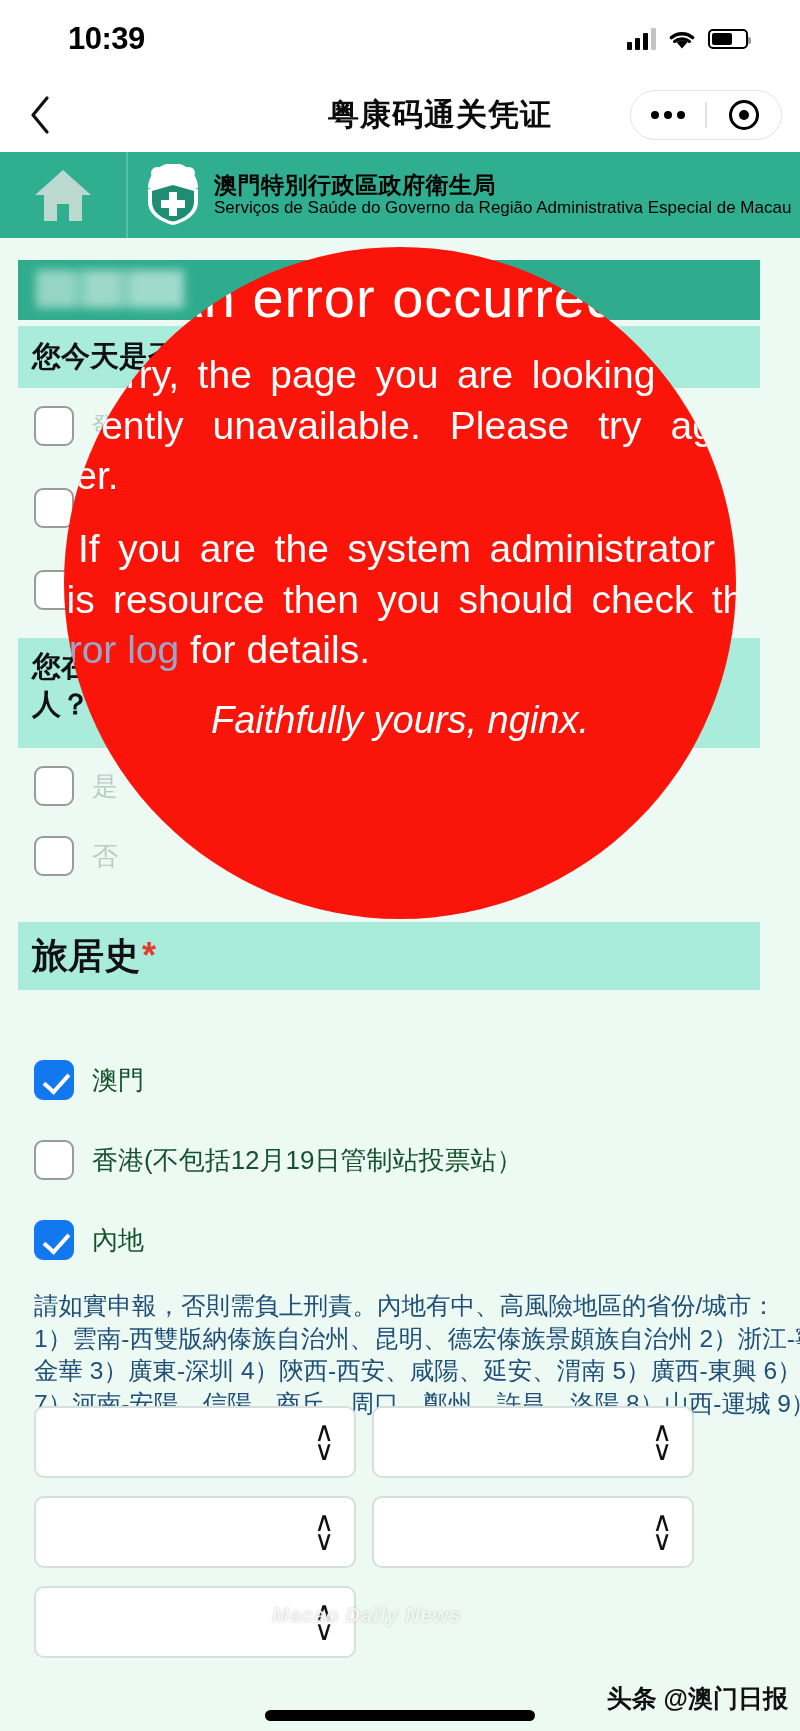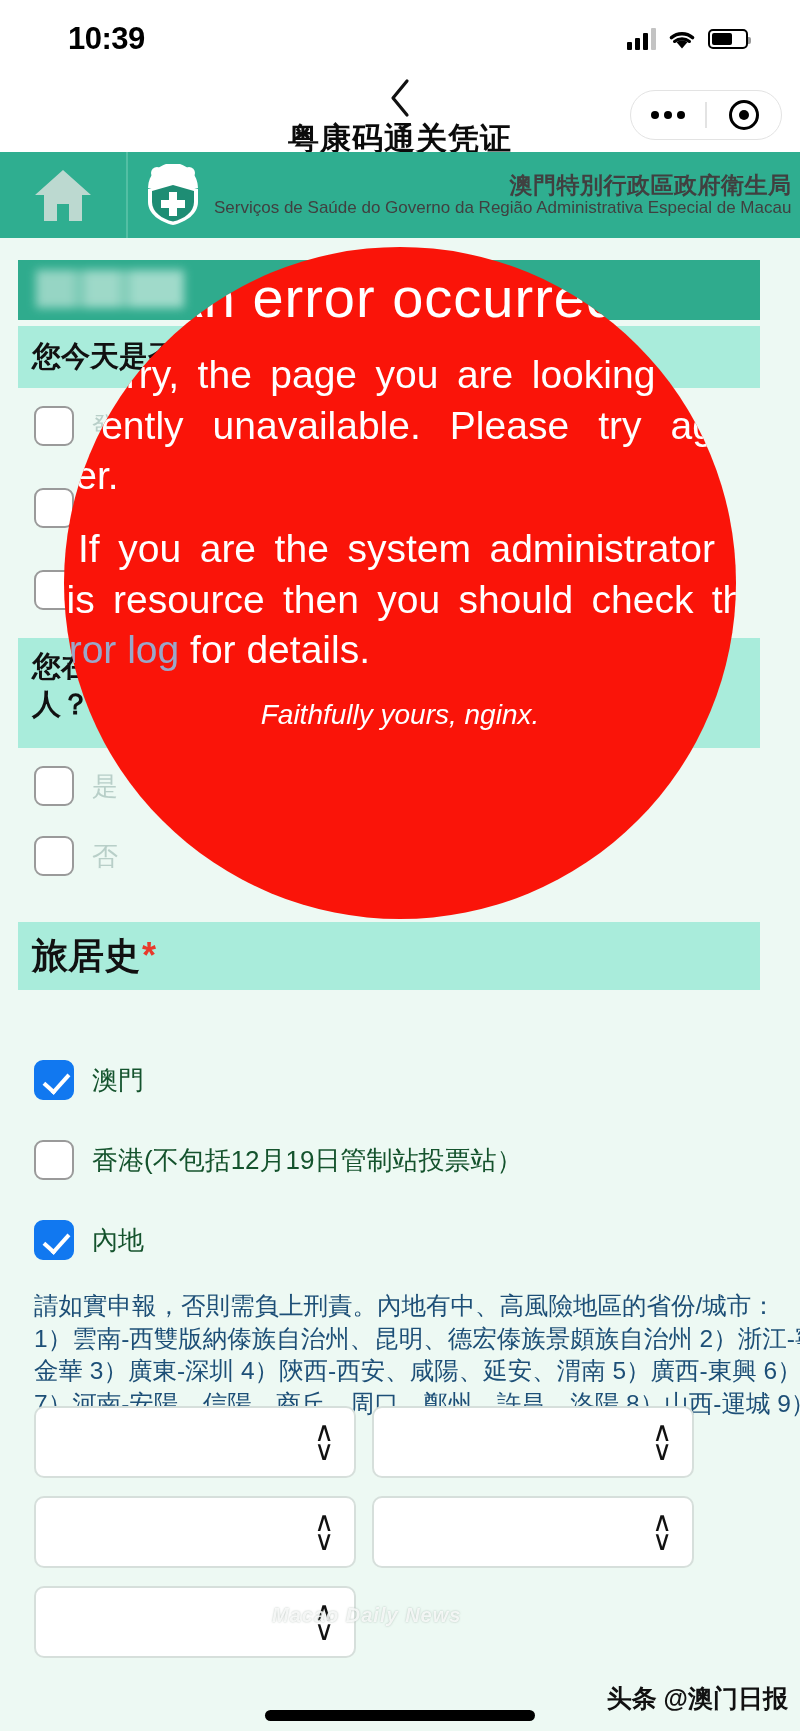--- a/index.html
+++ b/index.html
@@ -24,21 +24,21 @@
   .bars i:nth-child(2) { height: 12px; }
   .bars i:nth-child(3) { height: 17px; }
   .bars i:nth-child(4) { height: 22px; background: #c3c3c3; }
   .batt { position: relative; width: 40px; height: 20px; border: 2px solid #000; border-radius: 5px; padding: 2px; }
   .batt::after { content:""; position:absolute; right:-5px; top:6px; width:3px; height:7px; background:#9a9a9a; border-radius:0 2px 2px 0; }
   .batt span { display: block; height: 100%; width: 62%; background: #000; border-radius: 2px; }
 
   
   .navbar {
     position: absolute; top: 78px; left: 0; width: 800px; height: 74px;
-    display: flex; align-items: center; background: #ffffff; flex-direction: column;
+    display: flex; align-items: center; background: #ffffff;
   }
   .nav-back { width: 80px; display: flex; align-items: center; justify-content: center; }
   .nav-title { flex: 1; text-align: center; font-size: 31px; font-weight: bold; color: #0b0b0b; letter-spacing: 1px; }
   .nav-caps {
     position: absolute; right: 18px; top: 12px;
     width: 152px; height: 50px; border: 1.5px solid #e3e3e3; border-radius: 25px;
     display: flex; align-items: center; background: #fff;
   }
   .nav-caps .cell { flex: 1; display: flex; align-items: center; justify-content: center; }
   .nav-caps .divider { width: 1.5px; height: 26px; background: #e3e3e3; }
@@ -47,21 +47,21 @@
   .target { width: 30px; height: 30px; border: 3px solid #000; border-radius: 50%; display:flex; align-items:center; justify-content:center; }
   .target span { width: 10px; height: 10px; background: #000; border-radius: 50%; display:block; }
 
   
   .orgbar {
     position: absolute; top: 152px; left: 0; width: 800px; height: 86px;
     background: #2fae90; display: flex; align-items: center;
   }
   .org-home { width: 128px; height: 86px; display:flex; align-items:center; justify-content:center; border-right: 2px solid #53bfa4; }
   .org-logo { width: 58px; height: 62px; margin-left: 16px; flex: none; }
-  .org-text { margin-left: 12px; color: #404040; line-height: 1.12; text-align: right; }
+  .org-text { margin-left: 12px; color: #000000; line-height: 1.12; }
   .org-zh { font-size: 23px; font-weight: bold; letter-spacing: 0.5px; }
   .org-pt { font-size: 17px; font-weight: normal; white-space: nowrap; }
 
   
   .body {
     position: absolute; top: 238px; left: 0; width: 800px; height: 1493px;
     background: #edf9f3; overflow: hidden;
   }
   .name-band {
     position: absolute; top: 22px; left: 18px; width: 742px; height: 60px;
@@ -116,21 +116,21 @@
   }
   .errtext {
     position: absolute; left: 50%; top: 18px; transform: translateX(-50%);
     width: 760px; color: #fff;
   }
   .err-h1 { font-size: 37px; text-align: center; margin-bottom: 22px; font-weight: normal; }
   .err-h2 { font-size: 56px; text-align: center; margin-bottom: 20px; font-weight: normal; letter-spacing: 1px; }
   .err-p { font-size: 39px; text-align: justify; text-align-last: left; line-height: 1.3; margin-bottom: 22px; padding: 0 14px; }
   .err-p.ind { text-indent: 44px; }
   .err-link { color: #9aa7c9; }
-  .err-sig { font-size: 28px; font-style: italic; text-align: center; margin-top: 23px; }
+  .err-sig { font-size: 38px; font-style: italic; text-align: center; margin-top: 23px; }
 
   .watermark {
     position: absolute; left: 272px; top: 1366px; font-size: 20px;
     color: rgba(255,255,255,0.82); font-style: italic; font-weight: bold;
     letter-spacing: 1px; text-shadow: 0 0 2px rgba(120,140,130,.55); z-index: 20;
   }
   .source-badge {
     position: absolute; right: 12px; bottom: 16px; z-index: 40;
     font-size: 25px; font-weight: bold; color: #111; white-space: nowrap;
   }

